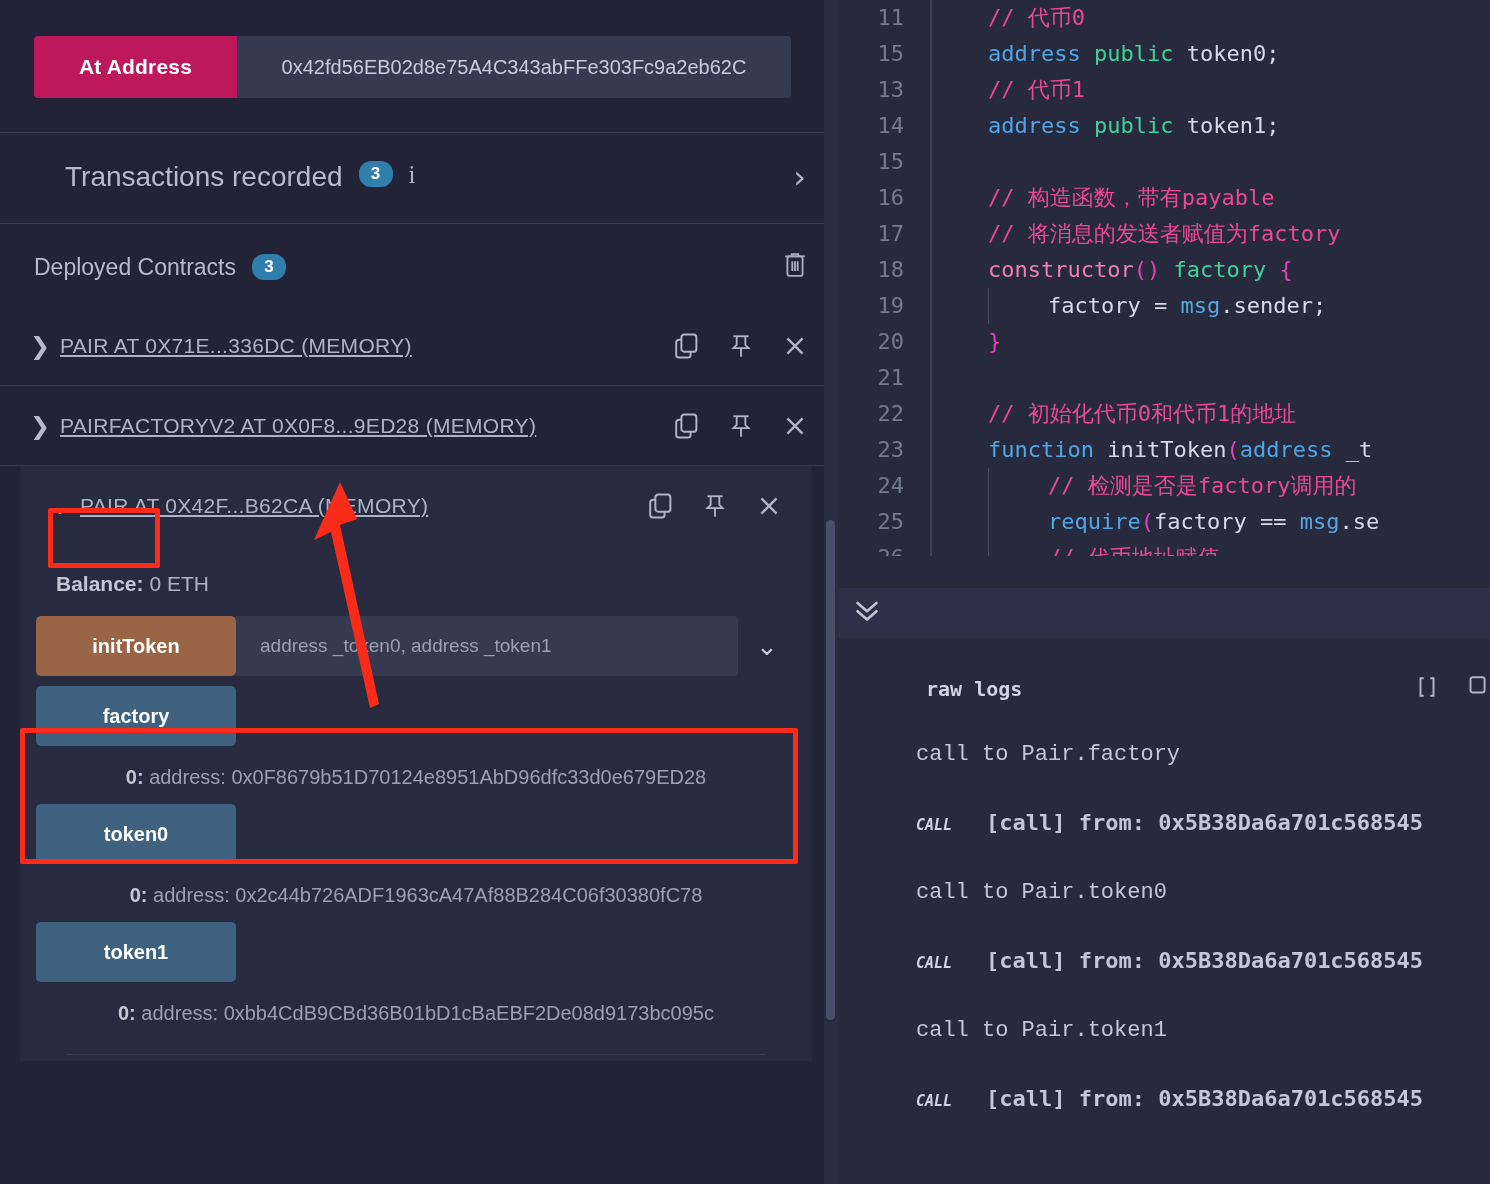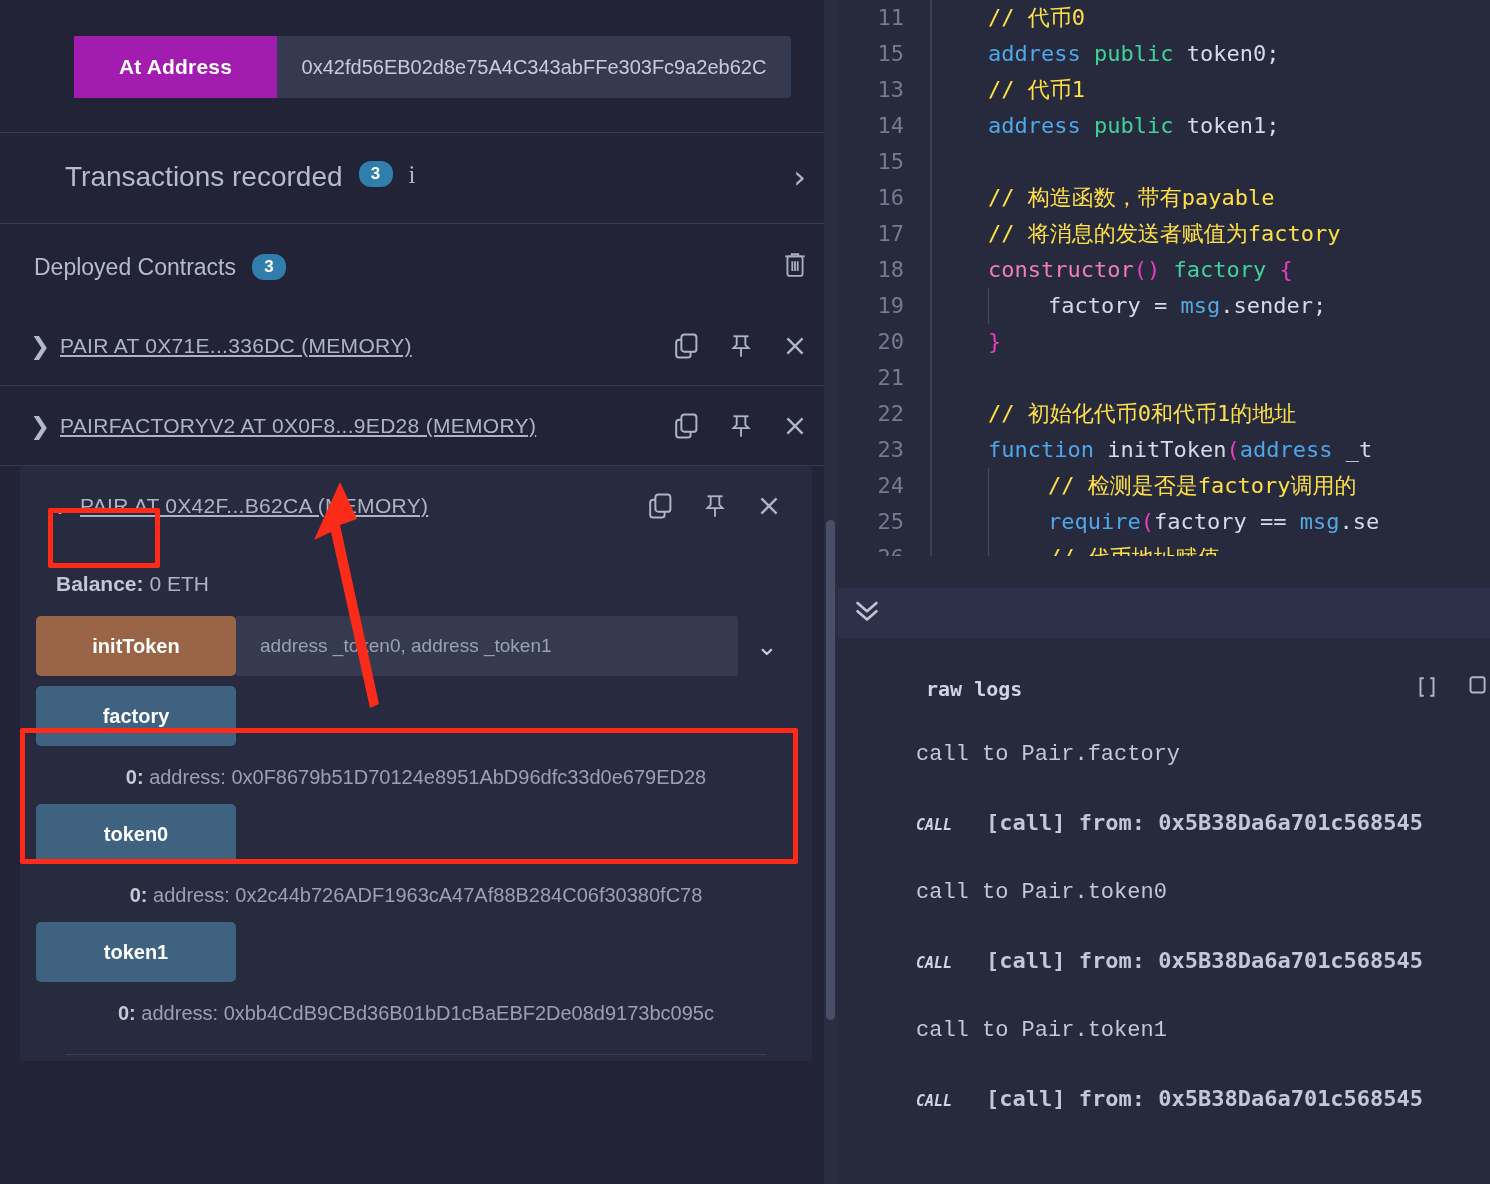--- a/index.html
+++ b/index.html
@@ -24,30 +24,29 @@
     padding: 36px 34px 34px 34px;
   }
   .at-address-group {
     display: flex; align-items: stretch;
     height: 62px;
     border-radius: 4px;
     overflow: hidden;
     width: 757px;
   }
   .at-address-btn {
-    background: #a21caf;
+    background: #be185d;
     color: #ffffff;
     font-size: 21px;
     font-weight: bold;
     display: flex; align-items: center; justify-content: center;
     padding: 0 26px;
     min-width: 203px;
     cursor: pointer;
     letter-spacing: 0.2px;
-    margin-left: 40px;
   }
   .at-address-input {
     flex: 1;
     background: #363a50;
     border: none;
     color: #c7ccda;
     font-family: "Liberation Sans", sans-serif;
     font-size: 20px;
     text-align: center;
     padding: 0 14px;
@@ -218,21 +217,21 @@
   .ln {
     width: 92px; text-align: right; padding-right: 26px;
     color: #737b91; flex-shrink: 0;
     font-size: 22px;
   }
   .gutter-bar {
     width: 2px; background: #3d4158; height: 36px; flex-shrink: 0;
     margin-right: 0;
   }
   .code-text { padding-left: 56px; white-space: pre; }
-  .tok-com { color: #fde047; }
+  .tok-com { color: #ec4899; }
   .tok-kw  { color: #4fa6e8; }
   .tok-kw2 { color: #3fd39a; }
   .tok-id  { color: #d6dae6; }
   .tok-fn  { color: #f07fb0; }
   .tok-mag { color: #e83fc0; }
   .tok-blue2{ color: #56a8e0; }
 
   
   .collapse-bar {
     height: 50px; background: #2d3048;

